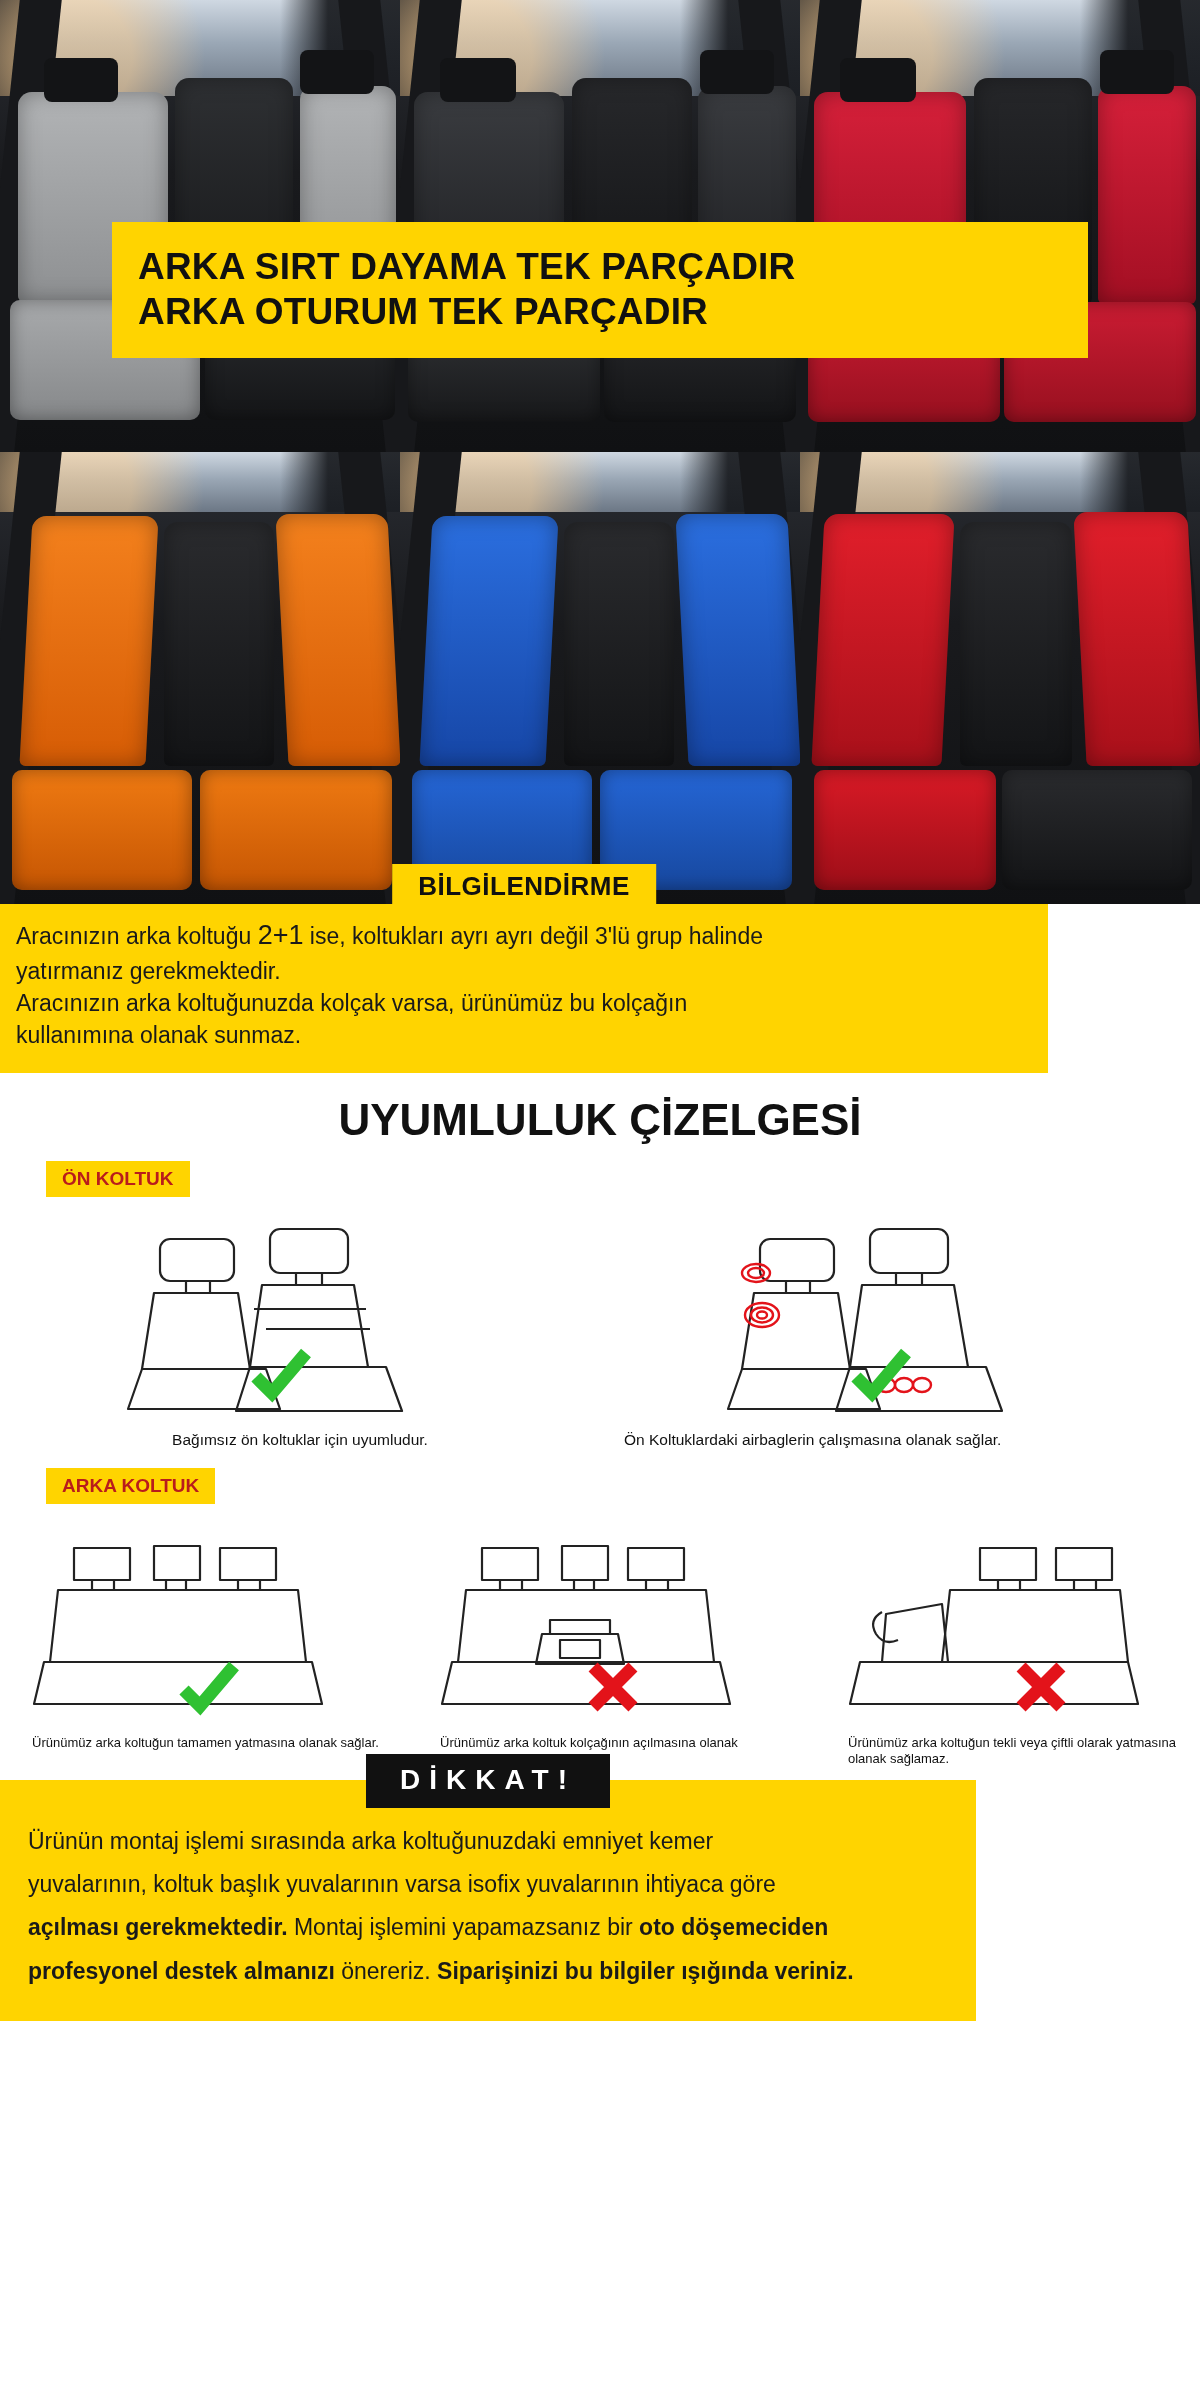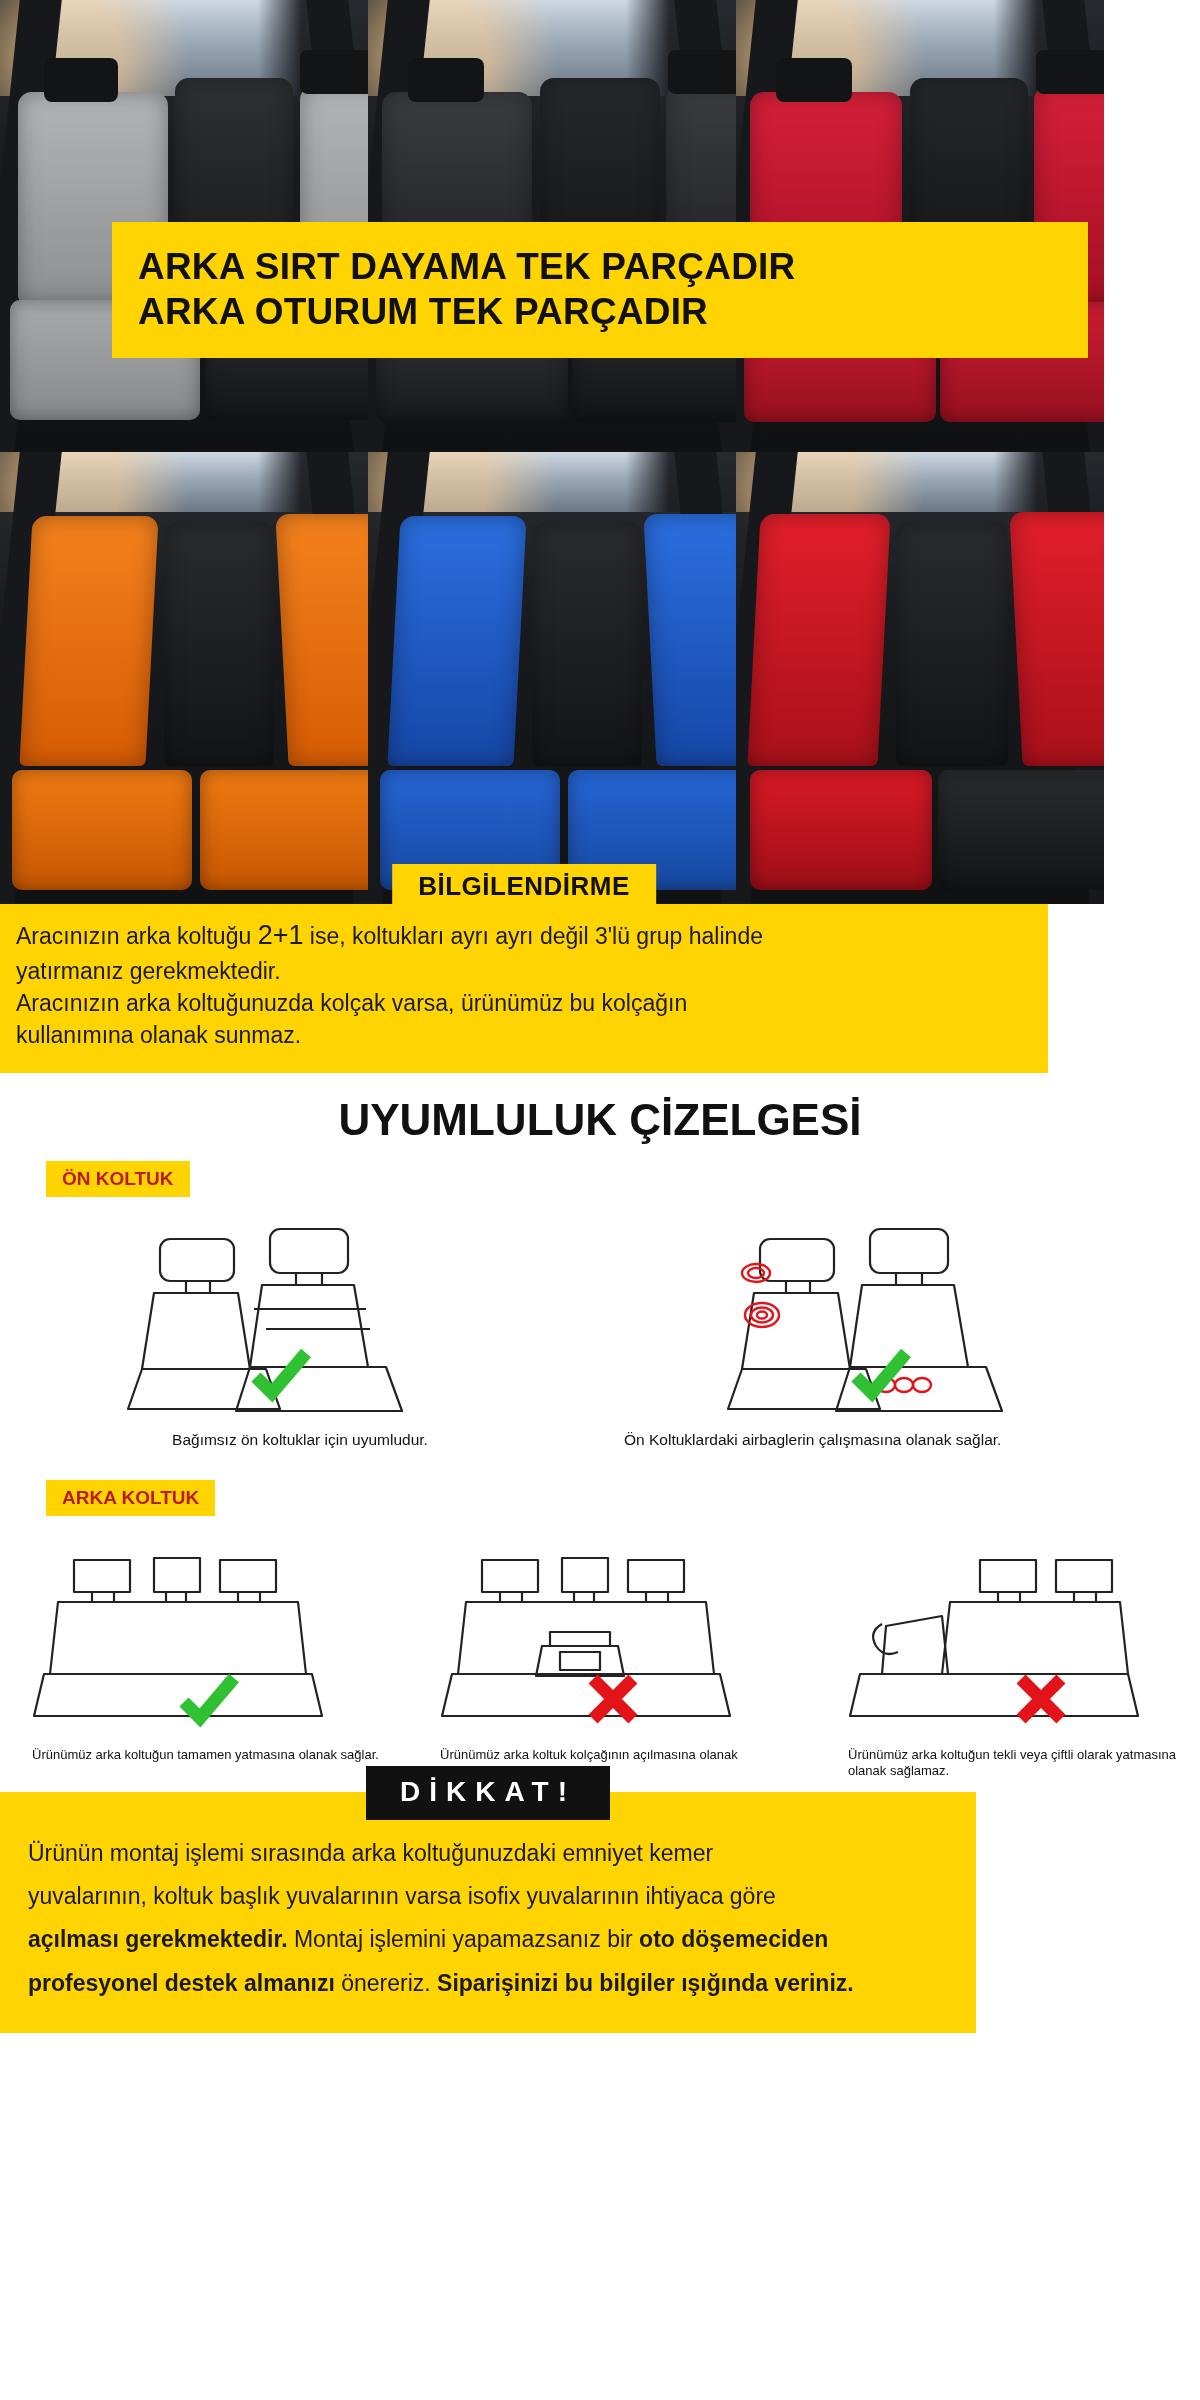--- a/index.html
+++ b/index.html
@@ -5,21 +5,21 @@
   html,body{margin:0;padding:0;}
   body{
     width:1200px;
     font-family:"Liberation Sans", sans-serif;
     background:#ffffff;
     -webkit-font-smoothing:antialiased;
   }
   .page{width:1200px;position:relative;}
 
   
-  .photo-grid{display:grid;grid-template-columns:repeat(3,1fr);width:1104px;}
+  .photo-grid{display:grid;grid-template-columns:repeat(3,1fr);width:1200px;}
   .cell{position:relative;height:452px;overflow:hidden;background:#1b1b1d;}
   .cell .interior{
     position:absolute;inset:0;
     background:linear-gradient(180deg,#2a2d33 0%,#191a1d 38%,#101113 100%);
   }
   
   .win{
     position:absolute;top:0;left:0;right:0;height:96px;
     background:linear-gradient(180deg,#cfd8e2 0%,#9aa7b5 45%,#6c7785 100%);
   }
@@ -254,21 +254,21 @@
             <ellipse cx="232" cy="176" rx="9" ry="7"></ellipse>
           </g>
         </svg>
         <svg class="mark tick" viewBox="0 0 64 64" style="left:248px;top:140px;">
           <path d="M8 34 L24 50 L58 10" stroke="#2fc132" stroke-width="13" fill="none"></path>
         </svg>
         <div class="cap" style="text-align:left;">Ön Koltuklardaki airbaglerin çalışmasına olanak sağlar.</div>
       </div>
     </div>
 
-    <div class="tag" style="margin-top:26px;">ARKA KOLTUK</div>
+    <div class="tag" style="margin-top:14px;">ARKA KOLTUK</div>
 
     <div class="row-rear">
 
       <div class="item">
         <svg width="380" height="215" viewBox="0 0 380 215">
           <g fill="none" stroke="#222" stroke-width="2.2" stroke-linejoin="round">
             <path d="M60 34 h56 v32 h-56 z" rx="6"></path>
             <path d="M140 32 h46 v34 h-46 z"></path>
             <path d="M206 34 h56 v32 h-56 z"></path>
             <path d="M78 66 v10 M100 66 v10 M152 66 v10 M172 66 v10 M224 66 v10 M246 66 v10"></path>

